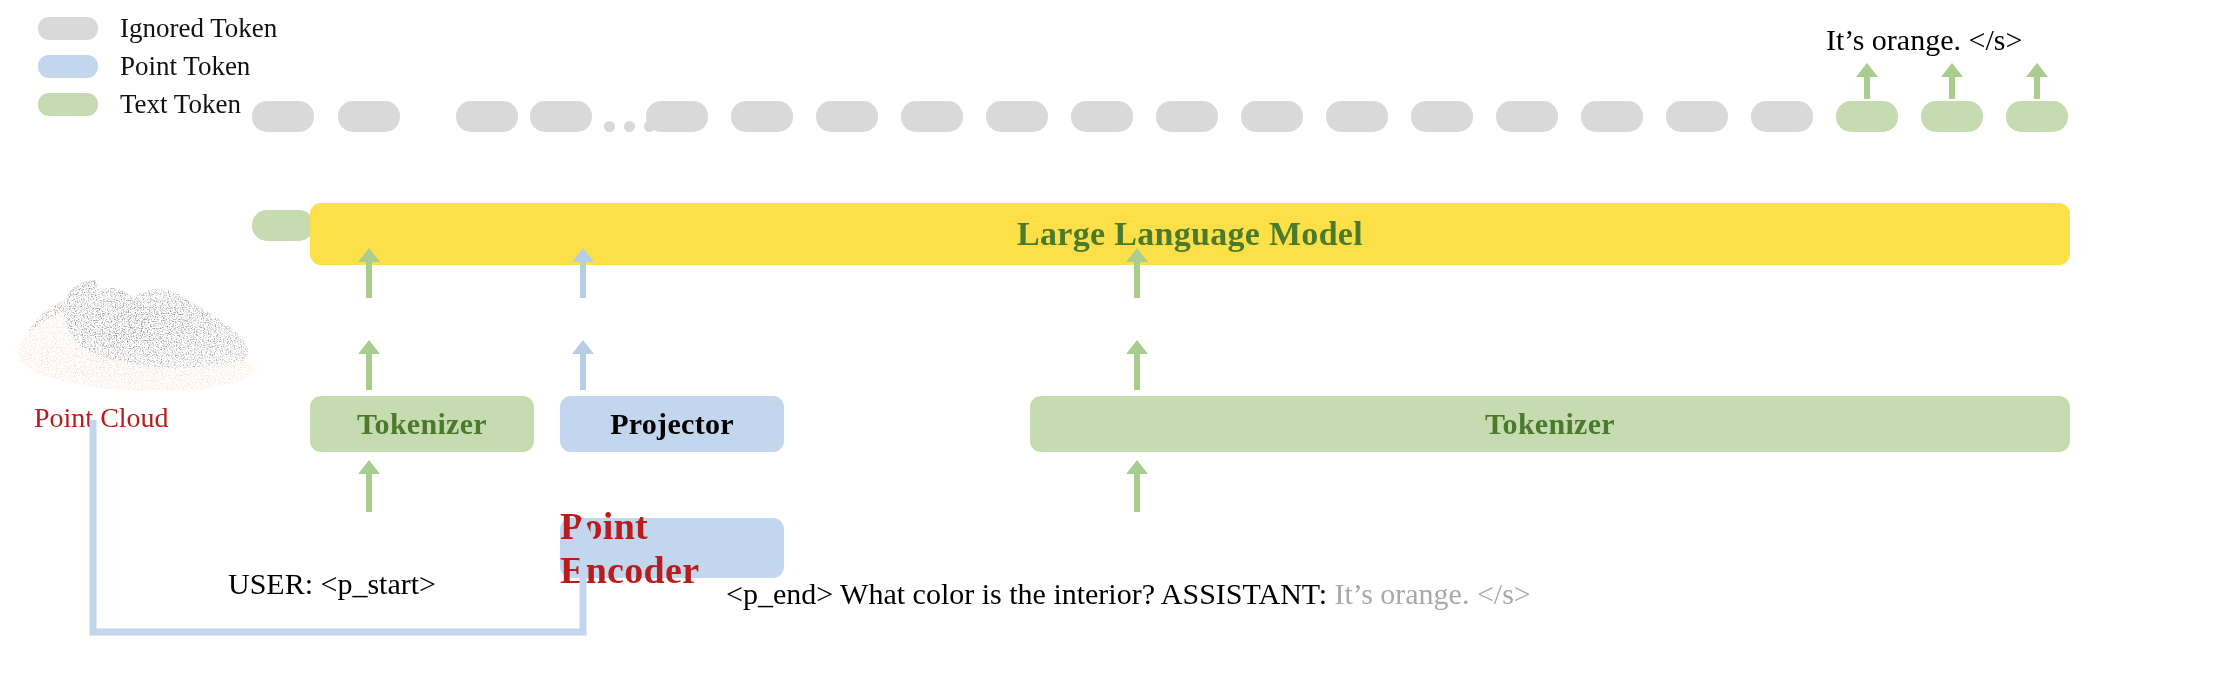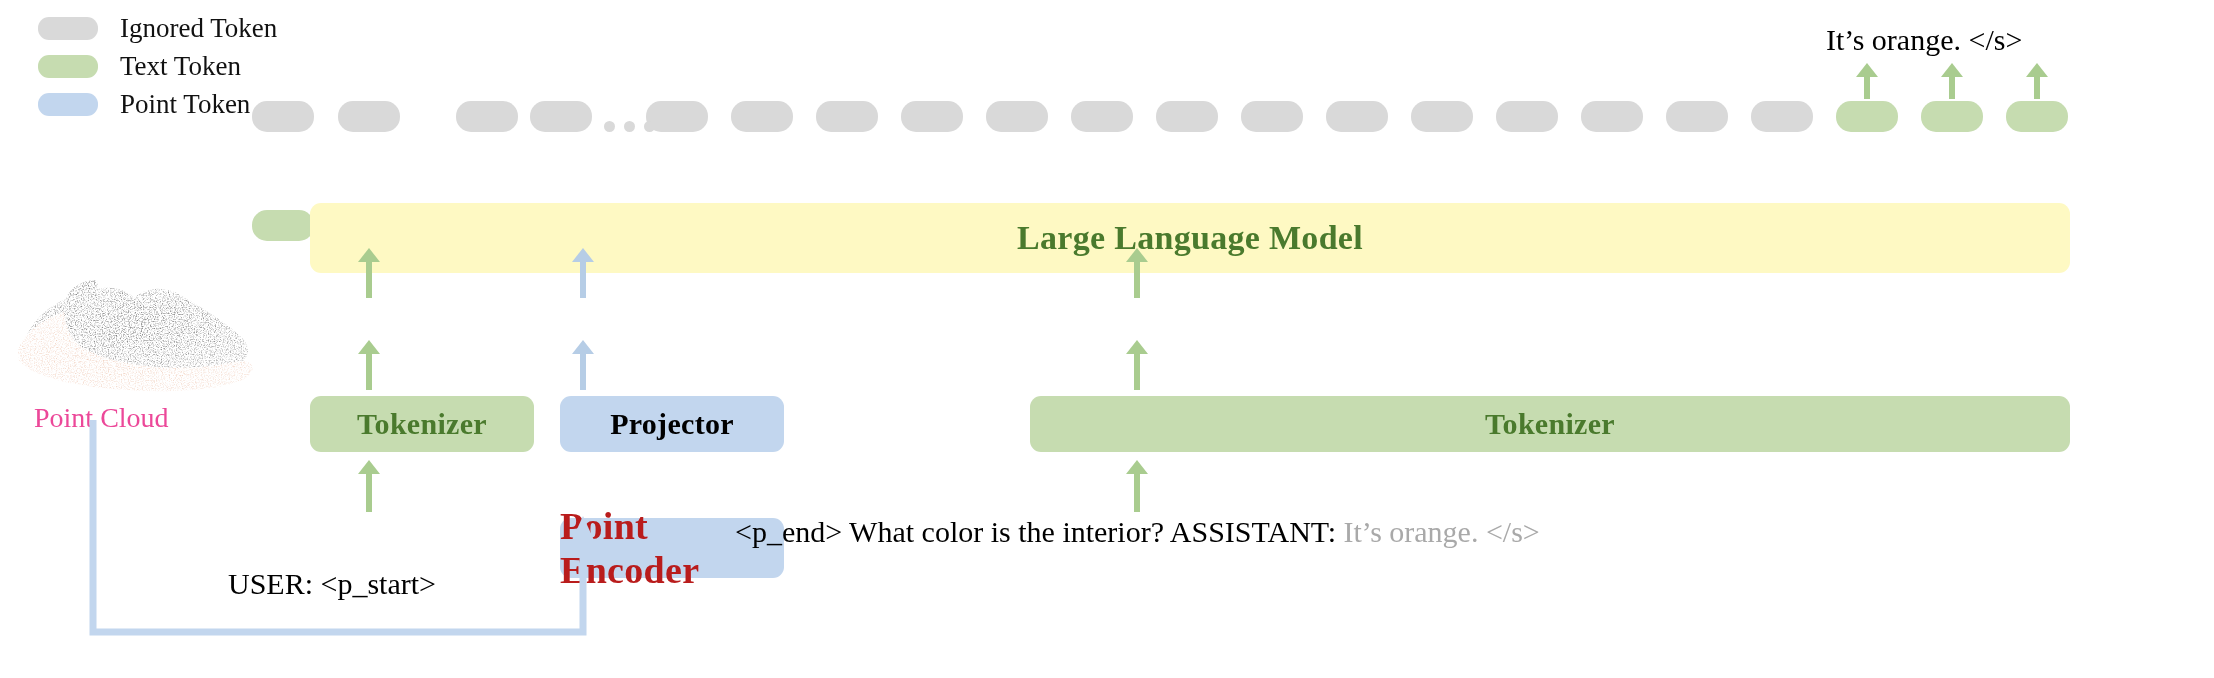--- a/index.html
+++ b/index.html
@@ -28,42 +28,42 @@
   .arrow .stem{position:absolute;left:50%;transform:translateX(-50%);bottom:0;width:6px;}
   .arrow .head{position:absolute;left:50%;top:0;transform:translateX(-50%);width:0;height:0;
                border-left:11px solid transparent;border-right:11px solid transparent;}
 
   
   .ftext{position:absolute;font-size:30px;color:#000;white-space:nowrap;line-height:1;text-align:right;}
   .ftext .muted{color:#a9a9a9;}
 
   
   .pc-wrap{position:absolute;}
-  .pc-label{position:absolute;font-size:28px;color:#ec4899;white-space:nowrap;font-family:Liberation Serif, serif;}
+  .pc-label{position:absolute;font-size:28px;color:#b91c1c;white-space:nowrap;font-family:Liberation Serif, serif;}
 
   
   .conn{position:absolute;}
 </style>
 </head>
 <body>
 
 <div id="stage">
 
   <div class="abs legend">
     <div class="legend-row">
       <div class="legend-swatch" style="background:#d9d9d9"></div>
       <div class="legend-label">Ignored Token</div>
     </div>
     <div class="legend-row">
+      <div class="legend-swatch" style="background:#c2d6ee"></div>
+      <div class="legend-label">Point Token</div>
+    </div>
+    <div class="legend-row">
       <div class="legend-swatch" style="background:#c6dcb0"></div>
       <div class="legend-label">Text Token</div>
-    </div>
-    <div class="legend-row">
-      <div class="legend-swatch" style="background:#c2d6ee"></div>
-      <div class="legend-label">Point Token</div>
     </div>
   </div>
 
   <div class="ftext" style="left:1826px;top:25px;">It’s orange. &lt;/s&gt;</div>
 
   <div id="row-output">
       <div class="pill" style="left: 252px; top: 101px; width: 62px; background: rgb(217, 217, 217);"></div>
       <div class="pill" style="left: 338px; top: 101px; width: 62px; background: rgb(217, 217, 217);"></div>
       <div class="pill" style="left: 456px; top: 101px; width: 62px; background: rgb(217, 217, 217);"></div>
       <div class="pill" style="left: 530px; top: 101px; width: 62px; background: rgb(217, 217, 217);"></div>
@@ -112,21 +112,21 @@
       <div class="pill" style="left: 1836px; top: 210px; width: 62px; background: rgb(217, 217, 217);"></div>
       <div class="pill" style="left: 1921px; top: 210px; width: 62px; background: rgb(217, 217, 217);"></div>
       <div class="pill" style="left: 2006px; top: 210px; width: 62px; background: rgb(217, 217, 217);"></div>
       <div class="dots" style="left: 604px; top: 230px;">
         <i style="background: rgb(194, 214, 238);"></i>
         <i style="background: rgb(194, 214, 238);"></i>
         <i style="background: rgb(194, 214, 238);"></i>
       </div>
     </div>
   <div id="bars">
-      <div class="bar" style="left: 310px; top: 203px; width: 1760px; height: 70px; background: #fef9c3;">
+      <div class="bar" style="left: 310px; top: 203px; width: 1760px; height: 62px; background: #fde047;">
         <span style="color: rgb(74, 122, 45); font-size: 34px;">Large Language Model</span>
       </div>
       <div class="bar" style="left: 310px; top: 396px; width: 224px; height: 56px; background: rgb(198, 220, 176);">
         <span style="color: rgb(74, 122, 45); font-size: 30px;">Tokenizer</span>
       </div>
       <div class="bar" style="left: 560px; top: 396px; width: 224px; height: 56px; background: rgb(194, 214, 238);">
         <span style="color: #000000; font-size: 30px;">Projector</span>
       </div>
       <div class="bar" style="left: 1030px; top: 396px; width: 1040px; height: 56px; background: rgb(198, 220, 176);">
         <span style="color: rgb(74, 122, 45); font-size: 30px;">Tokenizer</span>
@@ -207,21 +207,21 @@
         <path d="M12 92 C18 76 34 62 58 54 C60 72 66 84 80 92
                  C120 112 184 114 228 104 C248 100 252 112 240 120
                  C214 134 150 136 96 130 C52 125 18 114 12 100 Z" fill="url(#gSole)"></path>
         <path d="M60 40 C64 30 74 24 86 22 C92 22 94 26 90 30 C80 34 70 38 64 44 Z" fill="#4a4a4a"></path>
       </g>
     </svg>
   </div>
   <div class="pc-label" style="left:34px;top:402px;">Point Cloud</div>
 
   <div class="ftext" style="left:228px;top:547px;margin-top:22px;">USER: &lt;p_start&gt;</div>
-  <div class="ftext" style="left:726px;top:517px;margin-left:9px;">
+  <div class="ftext" style="left:726px;top:579px;">
     <span>&lt;p_end&gt; What color is the interior? ASSISTANT:</span><span class="muted"> It’s orange. &lt;/s&gt;</span>
   </div>
 
   <svg class="conn" style="left:80px;top:420px;" width="540" height="240">
     <path d="M13 0 L13 212 L503 212 L503 114" fill="none" stroke="#c2d6ee" stroke-width="7"></path>
     <path d="M503 96 L492 120 L514 120 Z" fill="#c2d6ee"></path>
   </svg>
 
 </div>
 

